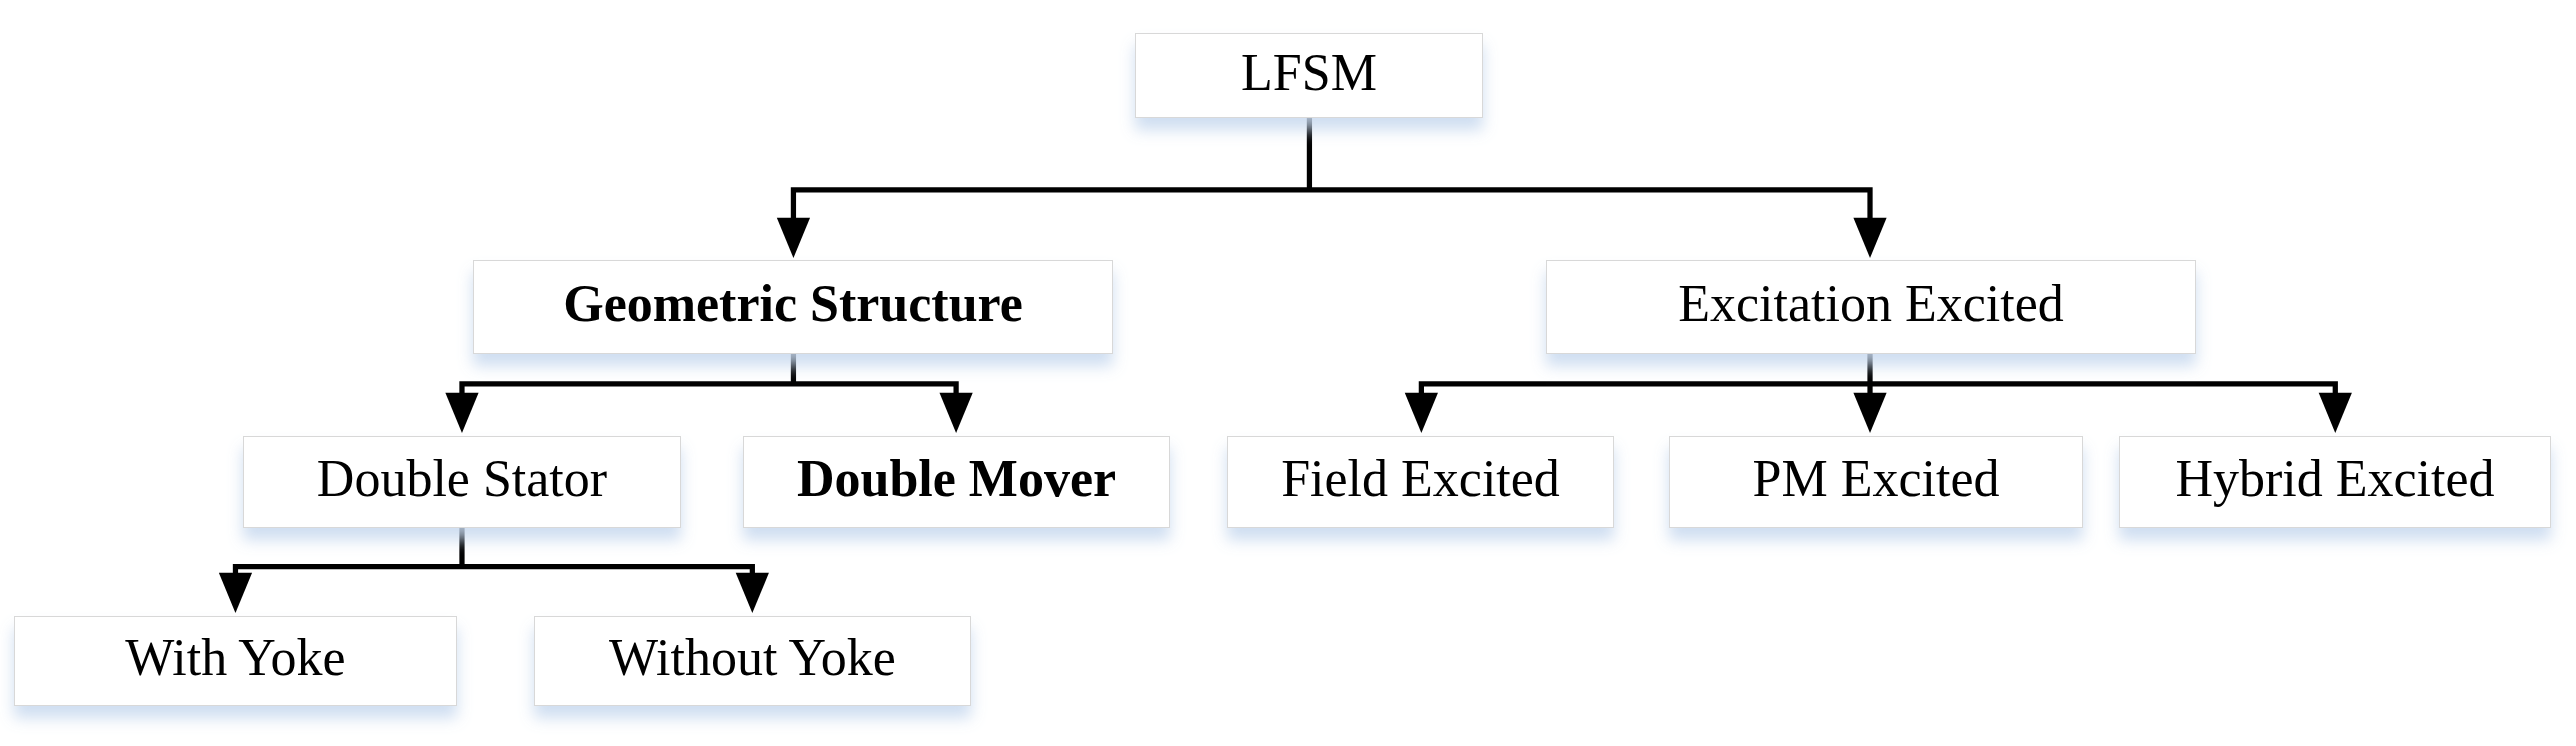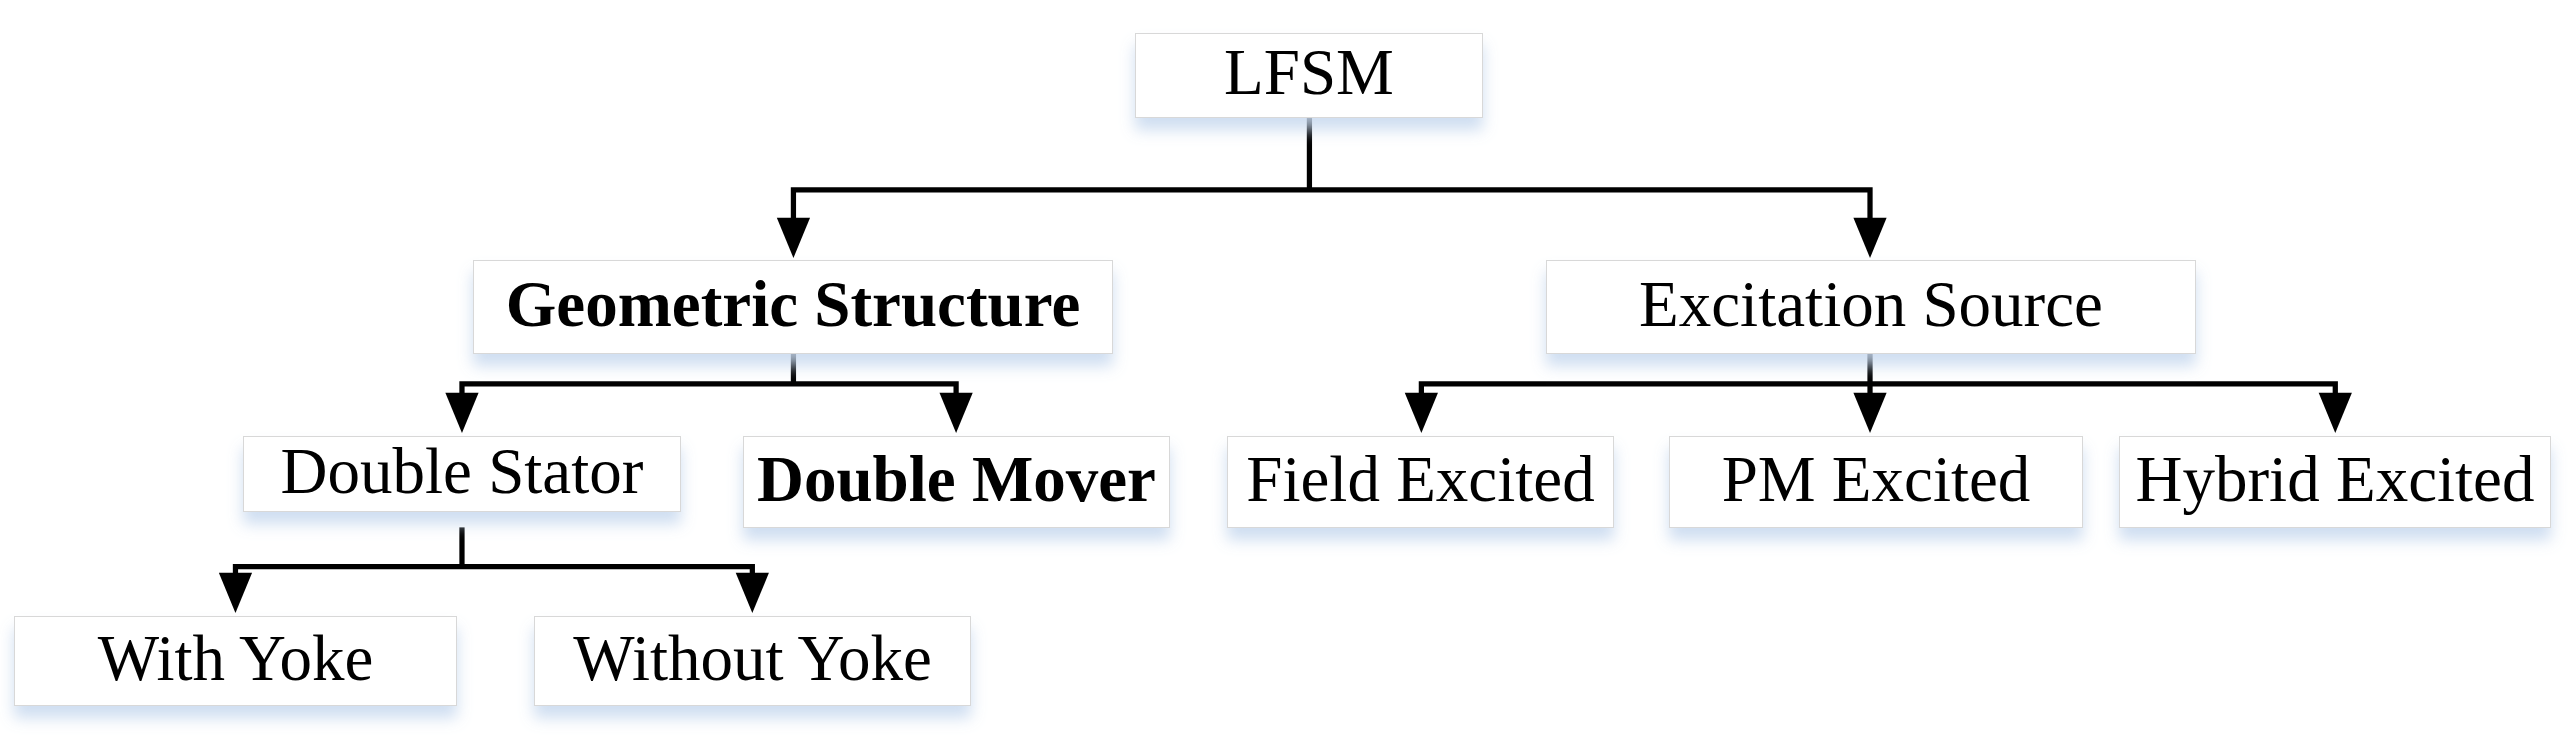--- a/index.html
+++ b/index.html
@@ -35,21 +35,21 @@
   .node {
     position: absolute;
     display: flex;
     align-items: center;
     justify-content: center;
     background: var(--box-fill, #ffffff);
     border: 1.7px solid var(--box-border, #d8d8d8);
     box-sizing: border-box;
     box-shadow: 0 12.2px 14px rgba(199, 216, 239, 0.85);
     color: var(--text, #000000);
-    font-size: 65px;
+    font-size: 52px;
     line-height: 1;
     white-space: nowrap;
   }
   .node .label {
     padding-bottom: 5.2px;
   }
 </style>
 </head>
 <body>
 
@@ -81,24 +81,24 @@
 
   <div class="node" style="left:1135px; top:33px; width:348px; height:85px;">
     <span class="label">LFSM</span>
   </div>
 
   <div class="node" style="left:473px; top:260px; width:640px; height:94px;font-weight:bold;">
     <span class="label">Geometric Structure</span>
   </div>
 
   <div class="node" style="left:1546px; top:260px; width:650px; height:94px;">
-    <span class="label">Excitation Source</span>
+    <span class="label">Excitation Excited</span>
   </div>
 
-  <div class="node" style="left:243px; top:436px; width:438px; height:76px;">
+  <div class="node" style="left:243px; top:436px; width:438px; height:92px;">
     <span class="label">Double Stator</span>
   </div>
 
   <div class="node" style="left:743px; top:436px; width:427px; height:92px;font-weight:bold;">
     <span class="label">Double Mover</span>
   </div>
 
   <div class="node" style="left:1227px; top:436px; width:387px; height:92px;">
     <span class="label">Field Excited</span>
   </div>

